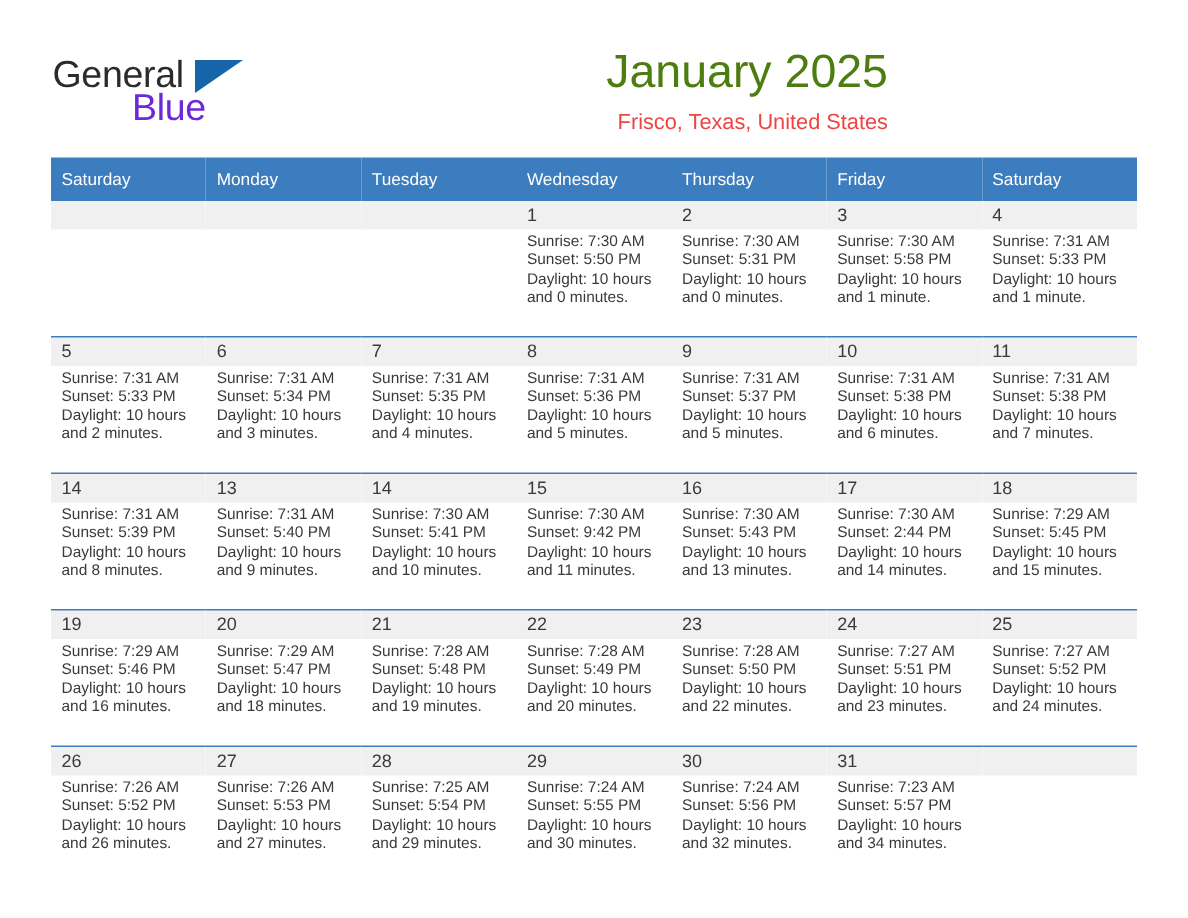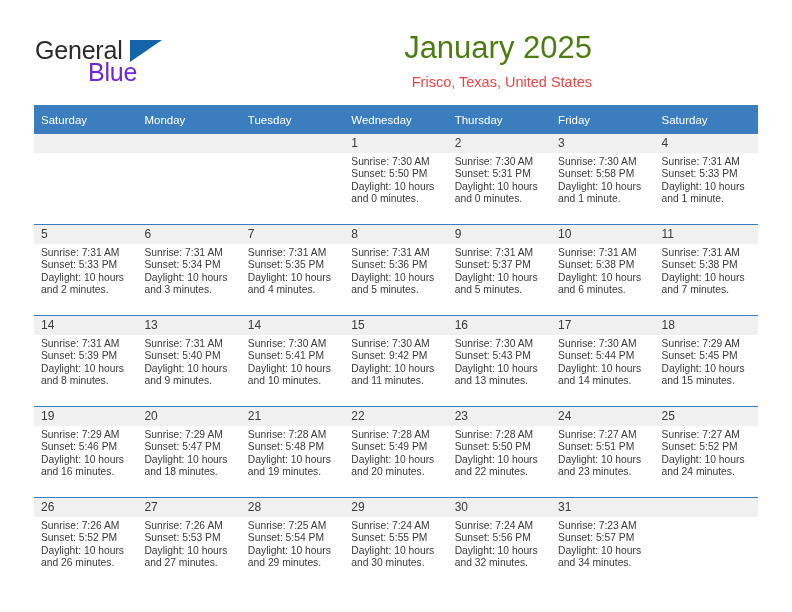--- a/index.html
+++ b/index.html
@@ -332,21 +332,21 @@
               <div class="line">Sunrise: 7:30 AM</div>
               <div class="line">Sunset: 5:43 PM</div>
               <div class="line">Daylight: 10 hours</div>
               <div class="line">and 13 minutes.</div>
             </div>
           </td>
           <td>
             <div class="daynum">17</div>
             <div class="cell-body">
               <div class="line">Sunrise: 7:30 AM</div>
-              <div class="line">Sunset: 5:44 PM</div>
+              <div class="line">Sunset: 2:44 PM</div>
               <div class="line">Daylight: 10 hours</div>
               <div class="line">and 14 minutes.</div>
             </div>
           </td>
           <td>
             <div class="daynum">18</div>
             <div class="cell-body">
               <div class="line">Sunrise: 7:29 AM</div>
               <div class="line">Sunset: 5:45 PM</div>
               <div class="line">Daylight: 10 hours</div>

